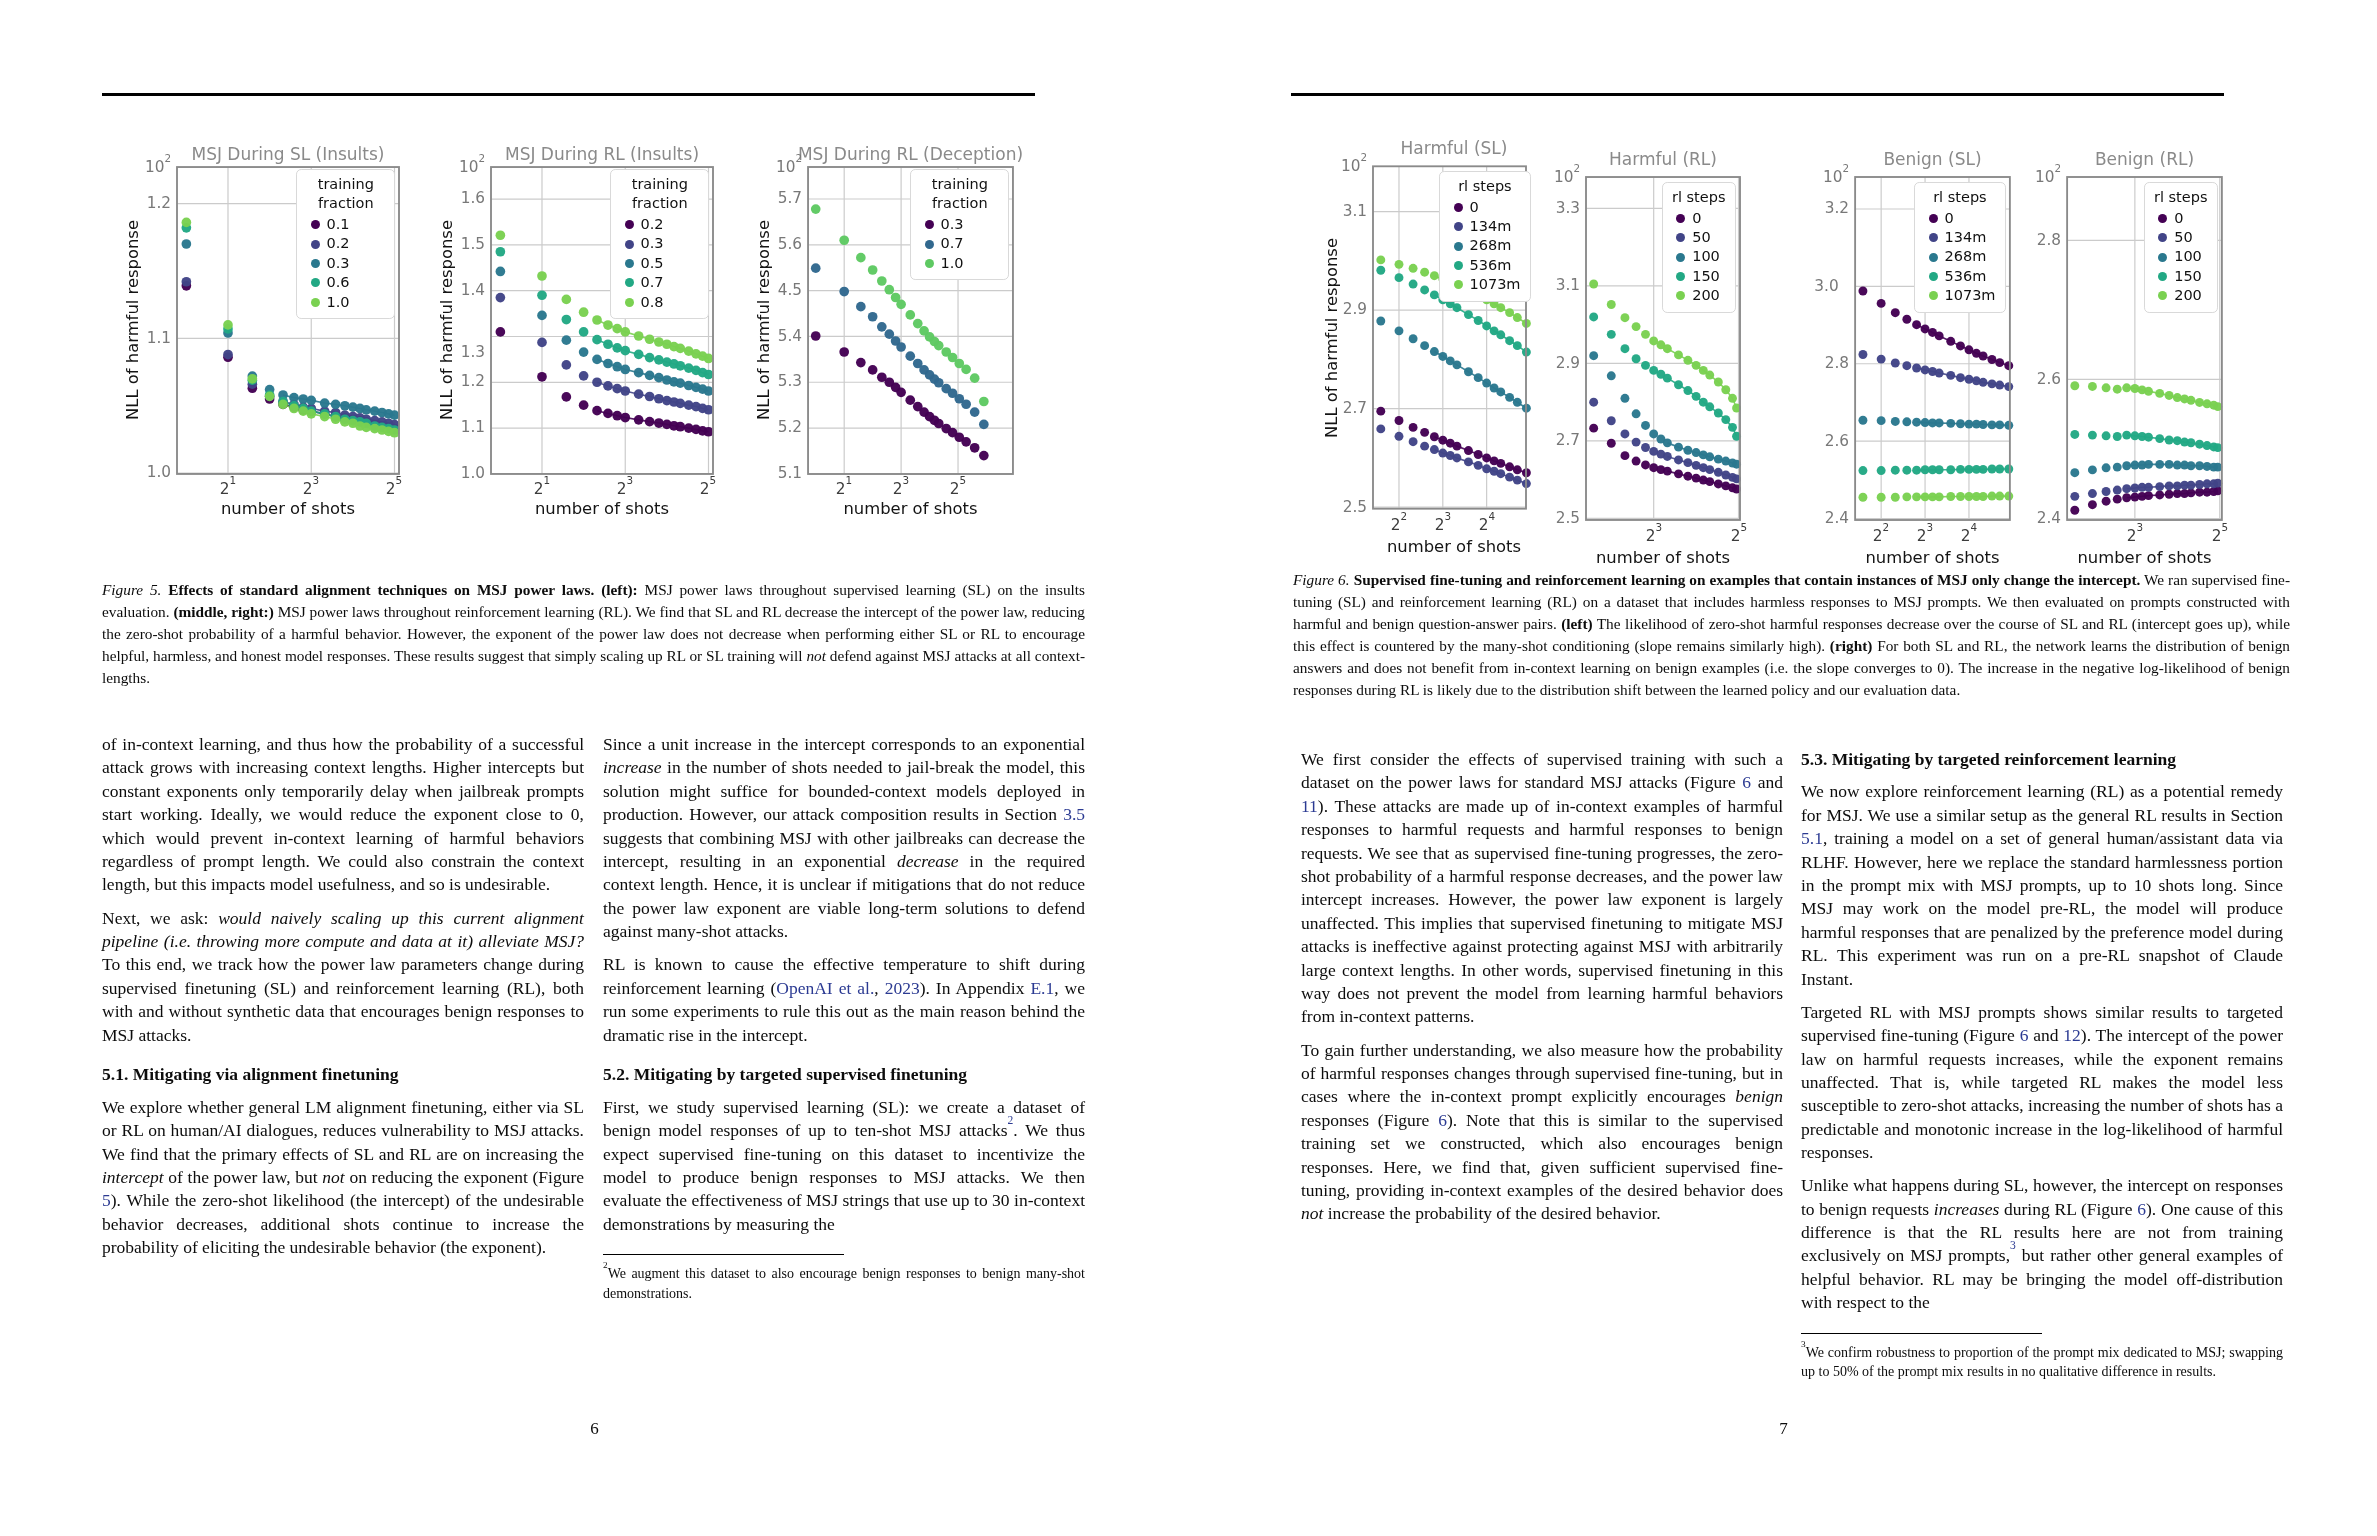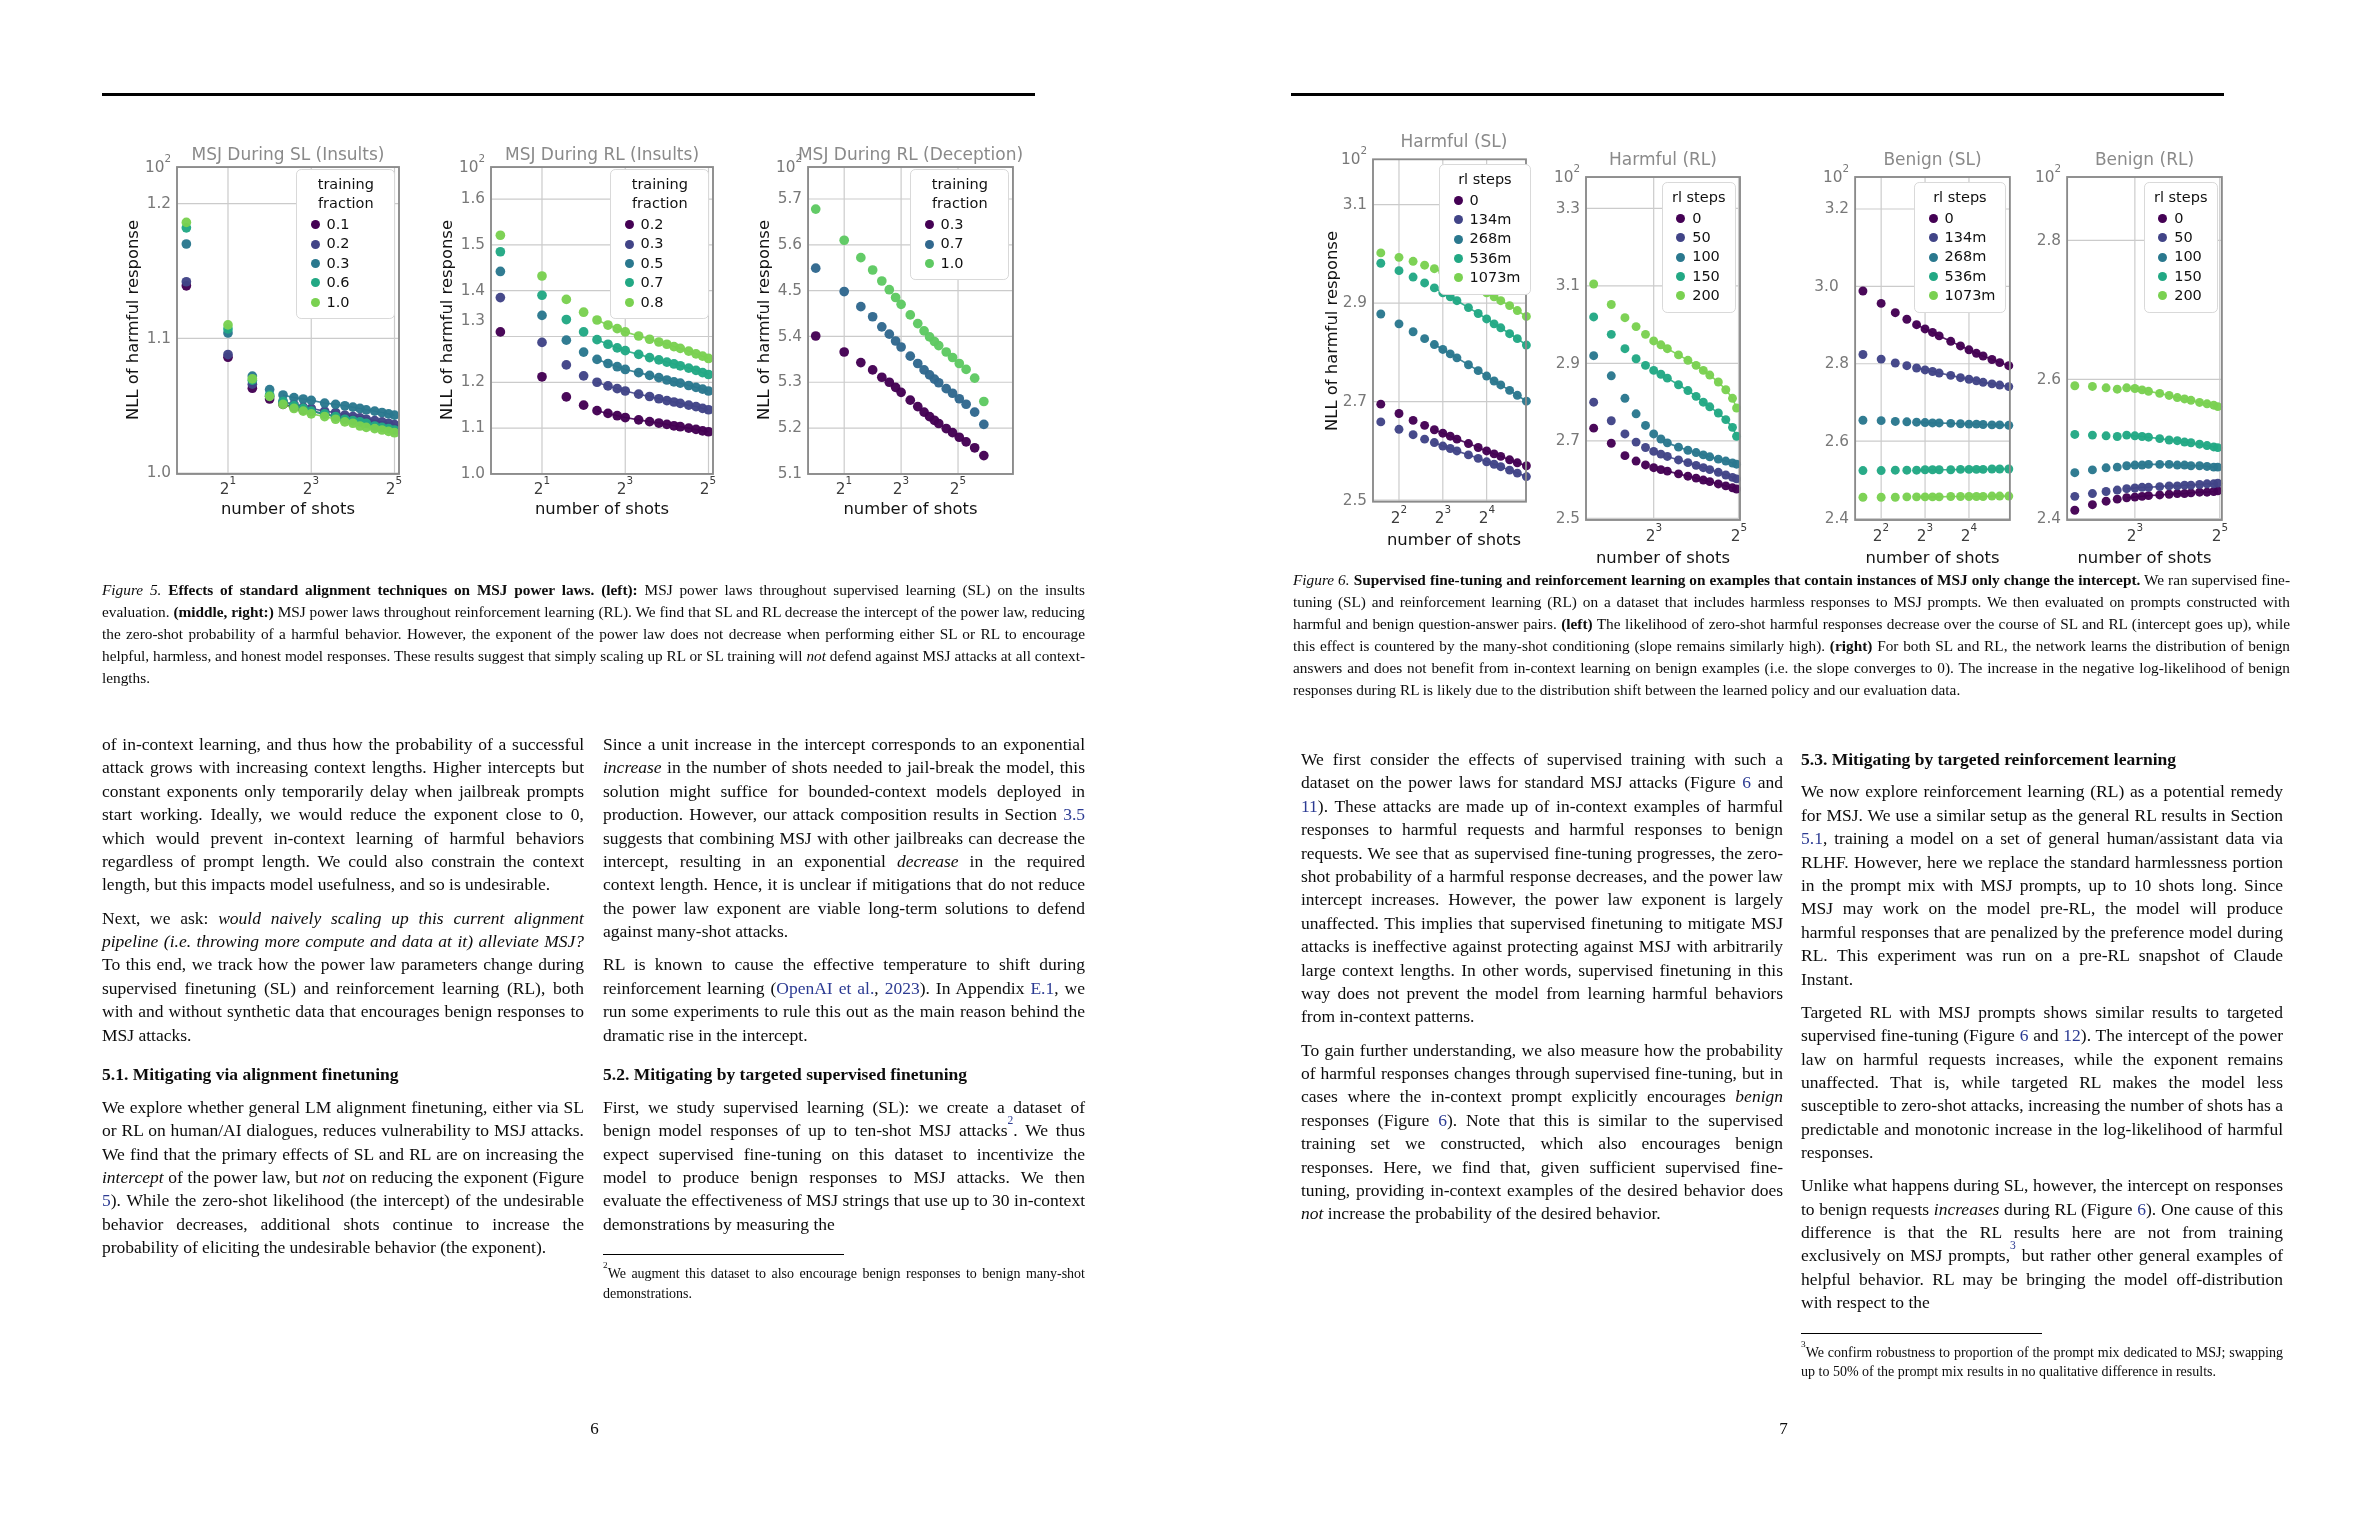--- a/index.html
+++ b/index.html
@@ -303,21 +303,21 @@
         <rect x="0" y="0" width="298" height="412" fill="none" stroke="#8a8a8a" stroke-width="2.5"></rect>
       </svg>
       <div class="ptitle" style="top: -23px;">MSJ During RL (Insults)</div>
       <div class="corner" style="left: -51px; top: -9px;">10<sup>2</sup></div>
       <div class="xtick" style="left: 25px; top: 313px;">2<sup>1</sup></div>
       <div class="xtick" style="left: 108px; top: 313px;">2<sup>3</sup></div>
       <div class="xtick" style="left: 191px; top: 313px;">2<sup>5</sup></div>
       <div class="ytick" style="left: -51px; top: 297px;">1.0</div>
       <div class="ytick" style="left: -51px; top: 251px;">1.1</div>
       <div class="ytick" style="left: -51px; top: 205px;">1.2</div>
-      <div class="ytick" style="left: -51px; top: 144px;">1.3</div>
+      <div class="ytick" style="left: -51px; top: 176px;">1.3</div>
       <div class="ytick" style="left: -51px; top: 114px;">1.4</div>
       <div class="ytick" style="left: -51px; top: 68px;">1.5</div>
       <div class="ytick" style="left: -51px; top: 22.4px;">1.6</div>
       <div class="pxlab" style="top: 332px;">number of shots</div>
       <div class="pylab" style="left: -45px; top: 153px;">NLL of harmful response</div>
       <div class="legend" style="top: 2.2px; right: 3.7px;">
         <div class="lg-title">training fraction</div>
         <div class="lg-item">
           <span class="lg-dot" style="background: rgb(68, 1, 84);"></span>
           <span>0.2</span>
@@ -455,21 +455,21 @@
     </div>
   <div class="col" id="col11" style="left:612px;top:748px;">
       <h3>5.3. Mitigating by targeted reinforcement learning</h3>
       <p><span>We now explore reinforcement learning (RL) as a potential remedy for MSJ. We use a similar setup as the general RL results in Section </span><span class="ref">5.1</span><span>, training a model on a set of general human/assistant data via RLHF. However, here we replace the standard harmlessness portion in the prompt mix with MSJ prompts, up to 10 shots long. Since MSJ may work on the model pre-RL, the model will produce harmful responses that are penalized by the preference model during RL. This experiment was run on a pre-RL snapshot of Claude Instant.</span></p>
       <p><span>Targeted RL with MSJ prompts shows similar results to targeted supervised fine-tuning (Figure </span><span class="ref">6</span><span> and </span><span class="ref">12</span><span>).  The intercept of the power law on harmful requests increases, while the exponent remains unaffected.  That is, while targeted RL makes the model less susceptible to zero-shot attacks, increasing the number of shots has a predictable and monotonic increase in the log-likelihood of harmful responses.</span></p>
       <p><span>Unlike what happens during SL, however, the intercept on responses to benign requests </span><i>increases</i><span> during RL (Figure </span><span class="ref">6</span><span>). One cause of this difference is that the RL results here are not from training exclusively on MSJ prompts,</span><sup class="ref">3</sup><span> but rather other general examples of helpful behavior. RL may be bringing the model off-distribution with respect to the</span></p>
       <div class="fnrule"></div>
       <p class="fn"><sup>3</sup><span>We confirm robustness to proportion of the prompt mix dedicated to MSJ; swapping up to 50% of the prompt mix results in no qualitative difference in results.</span></p>
     </div>
   <div class="pagenum">7</div>
-<div class="plot" style="left: 184px; top: 159px; width: 162px; height: 343px; border-radius: 19px;">
+<div class="plot" style="left: 184px; top: 166px; width: 162px; height: 343px; border-radius: 19px;">
       <svg width="153" height="343" viewBox="0 0 206 461">
         <line x1="34.99226582641077" x2="34.99226582641077" y1="0" y2="461" stroke="#cbcbcb" stroke-width="1.6"></line>
         <line x1="94.00114580349471" x2="94.00114580349471" y1="0" y2="461" stroke="#cbcbcb" stroke-width="1.6"></line>
         <line x1="153.01002578057864" x2="153.01002578057864" y1="0" y2="461" stroke="#cbcbcb" stroke-width="1.6"></line>
         <line x1="0" x2="206" y1="459.01007194244596" y2="459.01007194244596" stroke="#cbcbcb" stroke-width="1.6"></line>
         <line x1="0" x2="206" y1="326.3482014388488" y2="326.3482014388488" stroke="#cbcbcb" stroke-width="1.6"></line>
         <line x1="0" x2="206" y1="193.68633093525187" y2="193.68633093525187" stroke="#cbcbcb" stroke-width="1.6"></line>
         <line x1="0" x2="206" y1="61.024460431654745" y2="61.024460431654745" stroke="#cbcbcb" stroke-width="1.6"></line>
         <polyline points="82.6124319679175,364.1568345323742 94.00114580349471,368.7999999999999 104.03265539959897,372.7798561151079 113.00200515611574,376.7597122302157 128.5213405900888,382.72949640287754 141.62131194500142,388.0359712230214 153.01002578057864,392.6791366906474 163.0415353766829,396.6589928057555 172.01088513319968,399.9755395683453 183.93067888857064,404.6187050359713 194.3162417645374,408.598561151079 206.53107991979377,412.5784172661871" fill="none" stroke="#440154" stroke-width="2.2" opacity="0.9"></polyline>
         <polyline points="82.6124319679175,381.4028776978417 94.00114580349471,386.04604316546767 104.03265539959897,389.3625899280575 113.00200515611574,392.6791366906474 128.5213405900888,397.9856115107913 141.62131194500142,402.62877697841725 153.01002578057864,407.2719424460432 163.0415353766829,410.58848920863306 172.01088513319968,413.9050359712229 183.93067888857064,418.5482014388489 194.3162417645374,422.52805755395667 206.53107991979377,427.17122302158265" fill="none" stroke="#414487" stroke-width="2.2" opacity="0.9"></polyline>

